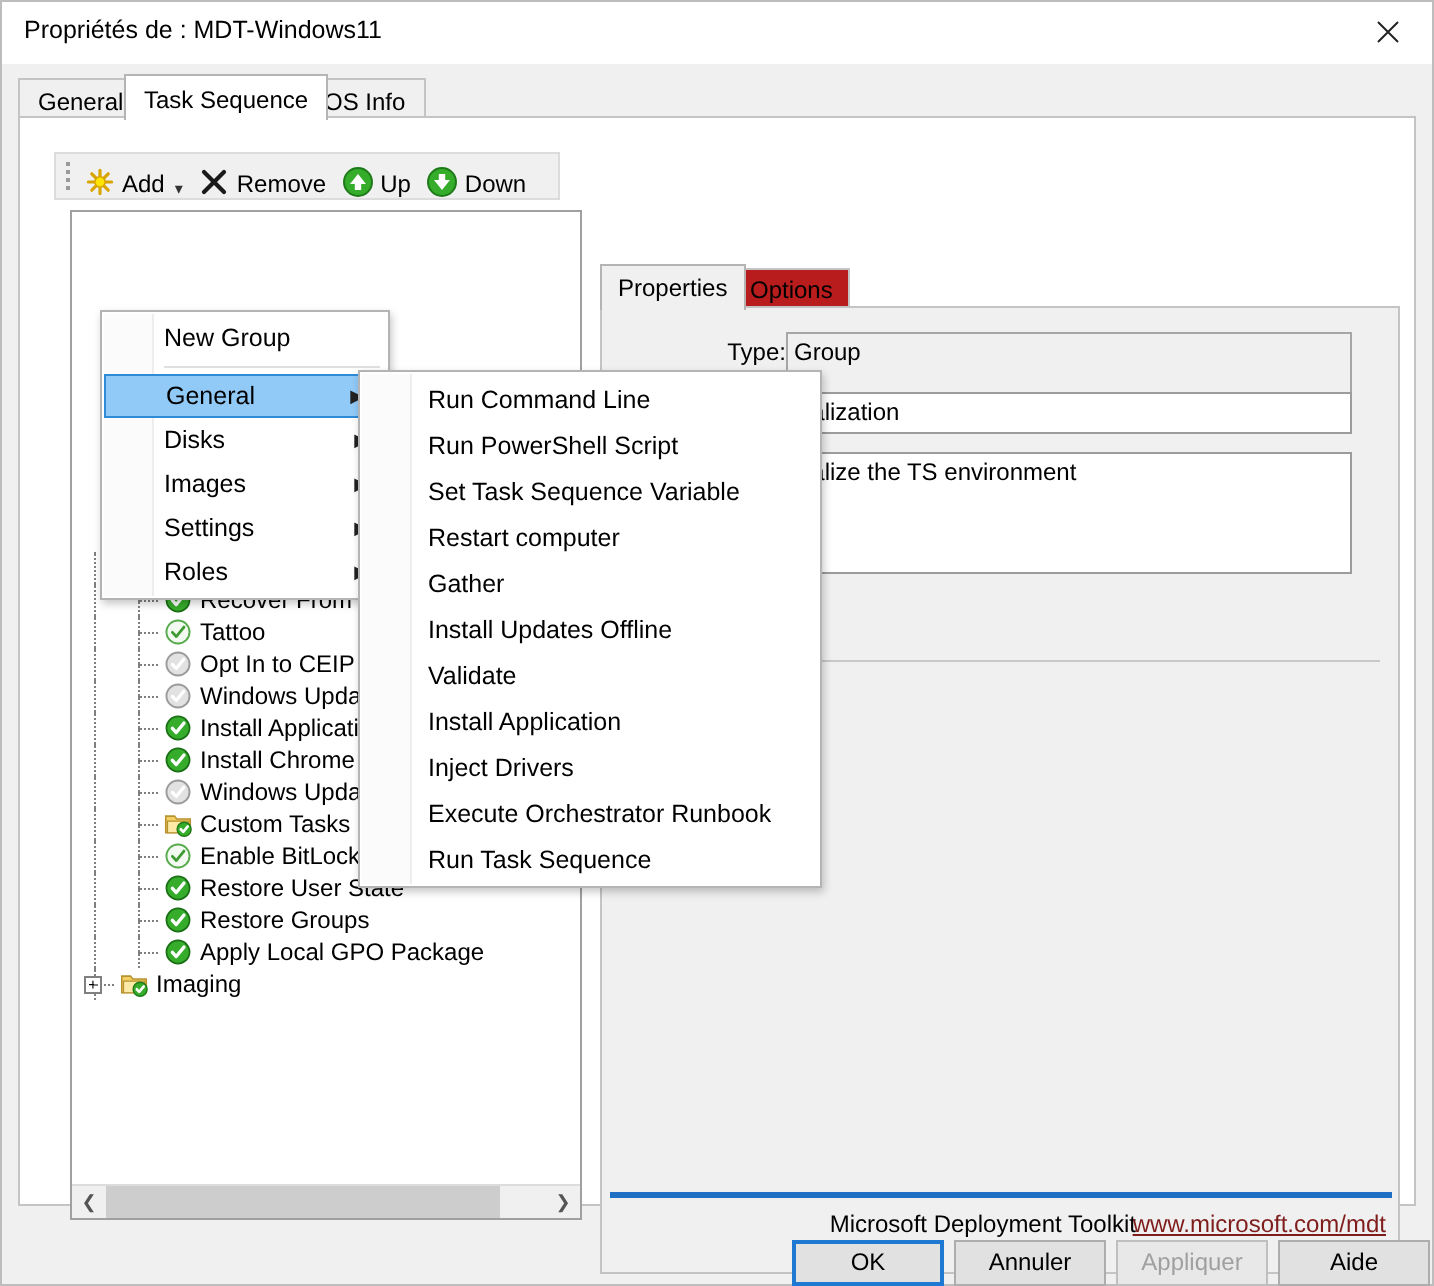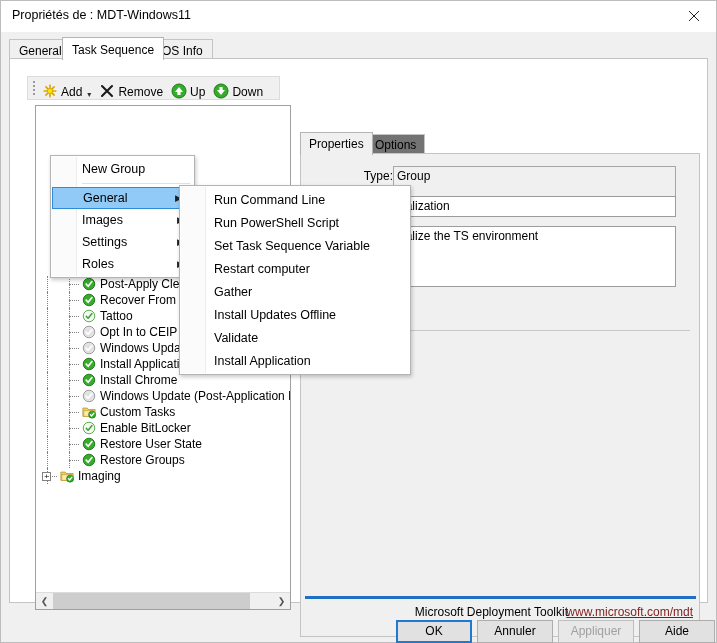--- a/index.html
+++ b/index.html
@@ -168,21 +168,21 @@
 
   
   #rightpane {
     position: absolute; left: 290px; top: 73px;
     width: 400px; height: 505px;
   }
   #rtabs { position: relative; height: 22px; }
   .rtab {
     position: absolute; top: 2px; height: 36px;
     padding: 1px 8px 0 8px;
-    background: #737373; border: 1px solid #c4c4c4; border-bottom: none;
+    background: #b91c1c; border: 1px solid #c4c4c4; border-bottom: none;
     font-size: 12px; line-height: 18px; color: #000; white-space: nowrap;
   }
   .rtab.active {
     top: 0; height: 23px; background: #f0f0f0;
     border-color: #b4b4b4; z-index: 3; line-height: 20px;
   }
   #rbody {
     position: absolute; left: 0; top: 21px;
     width: 400px; height: 484px;
     background: #f0f0f0;
@@ -490,20 +490,31 @@
               <span class="indent dots tee"></span>
               <span class="titem">
                 <svg class="sico" viewBox="0 0 16 16">
                   <circle cx="8" cy="8" r="6.6" fill="#36ac2b" stroke="#1a6e14" stroke-width="1"></circle>
                   <path d="M4.8 8.2 L7 10.6 L11.4 5.2" stroke="#ffffff" stroke-width="1.9" fill="none" stroke-linecap="round" stroke-linejoin="round"></path>
                 </svg>
                 <span class="tlabel">Restore Groups</span>
               </span>
             </div>
             <div class="trow">
+              <span class="indent dots"></span>
+              <span class="indent dots tee"></span>
+              <span class="titem">
+                <svg class="sico" viewBox="0 0 16 16">
+                  <circle cx="8" cy="8" r="6.6" fill="#36ac2b" stroke="#1a6e14" stroke-width="1"></circle>
+                  <path d="M4.8 8.2 L7 10.6 L11.4 5.2" stroke="#ffffff" stroke-width="1.9" fill="none" stroke-linecap="round" stroke-linejoin="round"></path>
+                </svg>
+                <span class="tlabel">Apply Local GPO Package</span>
+              </span>
+            </div>
+            <div class="trow">
               <span class="indent dots tee">
                 <span class="expander">+</span>
               </span>
               <span class="titem">
                 <svg class="sico" viewBox="0 0 16 16">
                   <path d="M1 3.5h5l1.3 1.6H15V13H1Z" fill="#f4cf63" stroke="#b8922e" stroke-width="0.9"></path>
                   <path d="M2 6.4h12V13H2Z" fill="#fde9a8" stroke="#b8922e" stroke-width="0.7"></path>
                   <circle cx="11.5" cy="11" r="4" fill="#36ac2b" stroke="#1e7a18" stroke-width="0.8"></circle>
                   <path d="M9.6 11 L11 12.5 L13.6 9.4" stroke="#fff" stroke-width="1.5" fill="none" stroke-linecap="round" stroke-linejoin="round"></path>
                 </svg>
@@ -559,20 +570,24 @@
       <div id="menu1-items">
           <div class="mitem">
             <span>New Group</span>
           </div>
           <div class="msep"></div>
           <div class="mitem sel">
             <span>General</span>
             <span class="marrow">▶</span>
           </div>
           <div class="mitem">
+            <span>Disks</span>
+            <span class="marrow">▶</span>
+          </div>
+          <div class="mitem">
             <span>Images</span>
             <span class="marrow">▶</span>
           </div>
           <div class="mitem">
             <span>Settings</span>
             <span class="marrow">▶</span>
           </div>
           <div class="mitem">
             <span>Roles</span>
             <span class="marrow">▶</span>
@@ -599,20 +614,29 @@
             <span>Gather</span>
           </div>
           <div class="mitem">
             <span>Install Updates Offline</span>
           </div>
           <div class="mitem">
             <span>Validate</span>
           </div>
           <div class="mitem">
             <span>Install Application</span>
+          </div>
+          <div class="mitem">
+            <span>Inject Drivers</span>
+          </div>
+          <div class="mitem">
+            <span>Execute Orchestrator Runbook</span>
+          </div>
+          <div class="mitem">
+            <span>Run Task Sequence</span>
           </div>
         </div>
     </div>
 
   </div>
 
   <div class="dbtn default" style="left:395px; top:619px;">OK</div>
   <div class="dbtn" style="left:476px; top:619px;">Annuler</div>
   <div class="dbtn disabled" style="left:557px; top:619px;">Appliquer</div>
   <div class="dbtn" style="left:638px; top:619px;">Aide</div>

